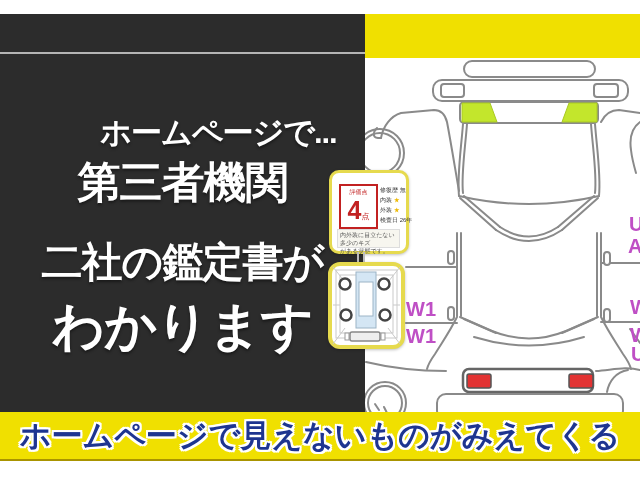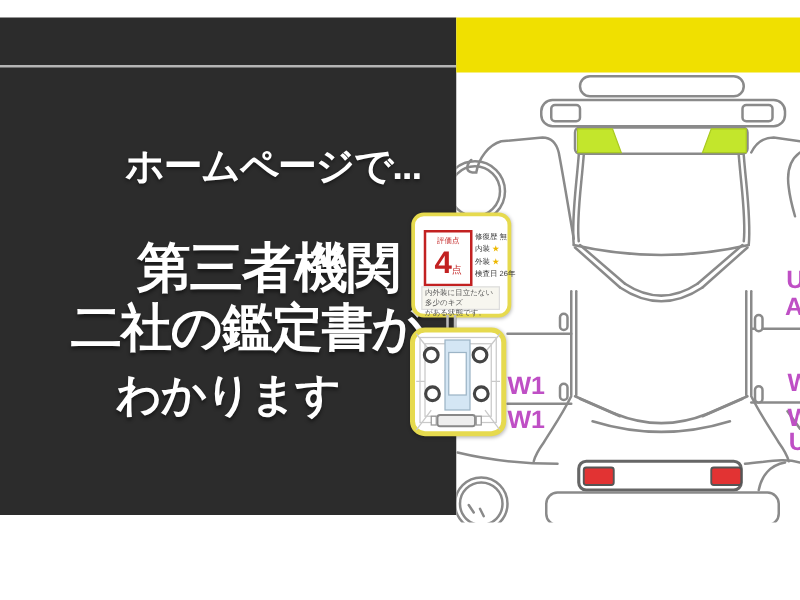--- a/index.html
+++ b/index.html
@@ -5,23 +5,23 @@
   html,body{margin:0;padding:0;}
   body{font-family:"Liberation Sans", sans-serif;}
   #page{position:relative;width:640px;height:480px;background:#ffffff;overflow:hidden;}
 
   
   .left-panel{position:absolute;left:0;top:14px;width:365px;height:398px;background:#2c2c2c;}
   .panel-divider{position:absolute;left:0;top:38px;width:365px;height:2px;background:#b5b5b5;}
   .headline{position:absolute;left:0;width:365px;text-align:center;color:#ffffff;font-weight:900;
             text-shadow:0 2px 3px rgba(0,0,0,.45);letter-spacing:-1px;white-space:nowrap;}
   .h-1{top:112px;font-size:31px;padding-left:36px;}
-  .h-2{top:186px;font-size:43px;padding-left:32px;}
-  .h-3{top:235px;font-size:41px;padding-left:15px;}
-  .h-4{top:292px;font-size:36px;}
+  .h-2{top:154px;font-size:43px;}
+  .h-3{top:235px;font-size:41px;}
+  .h-4{top:292px;font-size:52px;}
 
   
   .right-topbar{position:absolute;left:365px;top:14px;width:275px;height:44px;background:#f0e000;}
   .car-svg{position:absolute;left:365px;top:58px;}
   .car-svg path,.car-svg rect,.car-svg circle{fill:none;stroke:#8a8a8a;stroke-width:2;stroke-linecap:round;}
   .car-svg .fillw{fill:#ffffff;}
   .car-svg .hl{fill:#c3e62c;stroke:#a9c922;stroke-width:1;}
   .car-svg .bumper{stroke:#666;stroke-width:2.5;fill:#ffffff;}
   .car-svg .lamp{fill:#e23333;stroke:#555;stroke-width:1.5;}
 
@@ -183,14 +183,17 @@
         <circle cx="52" cy="18" r="5.5"></circle>
         <circle cx="14" cy="49" r="5.5"></circle>
         <circle cx="53" cy="49" r="5.5"></circle>
       </g>
       <rect x="18" y="66" width="30" height="9" rx="2" fill="#eeeeee" stroke="#888" stroke-width="1.5"></rect>
       <rect x="13" y="67" width="4" height="7" fill="#ffffff" stroke="#999" stroke-width="1"></rect>
       <rect x="49" y="67" width="4" height="7" fill="#ffffff" stroke="#999" stroke-width="1"></rect>
     </svg>
   </div>
 
+  <div class="banner">
+    <span class="banner-text">ホームページで見えないものがみえてくる</span>
+  </div>
 
 </div>
 
 </body></html>

